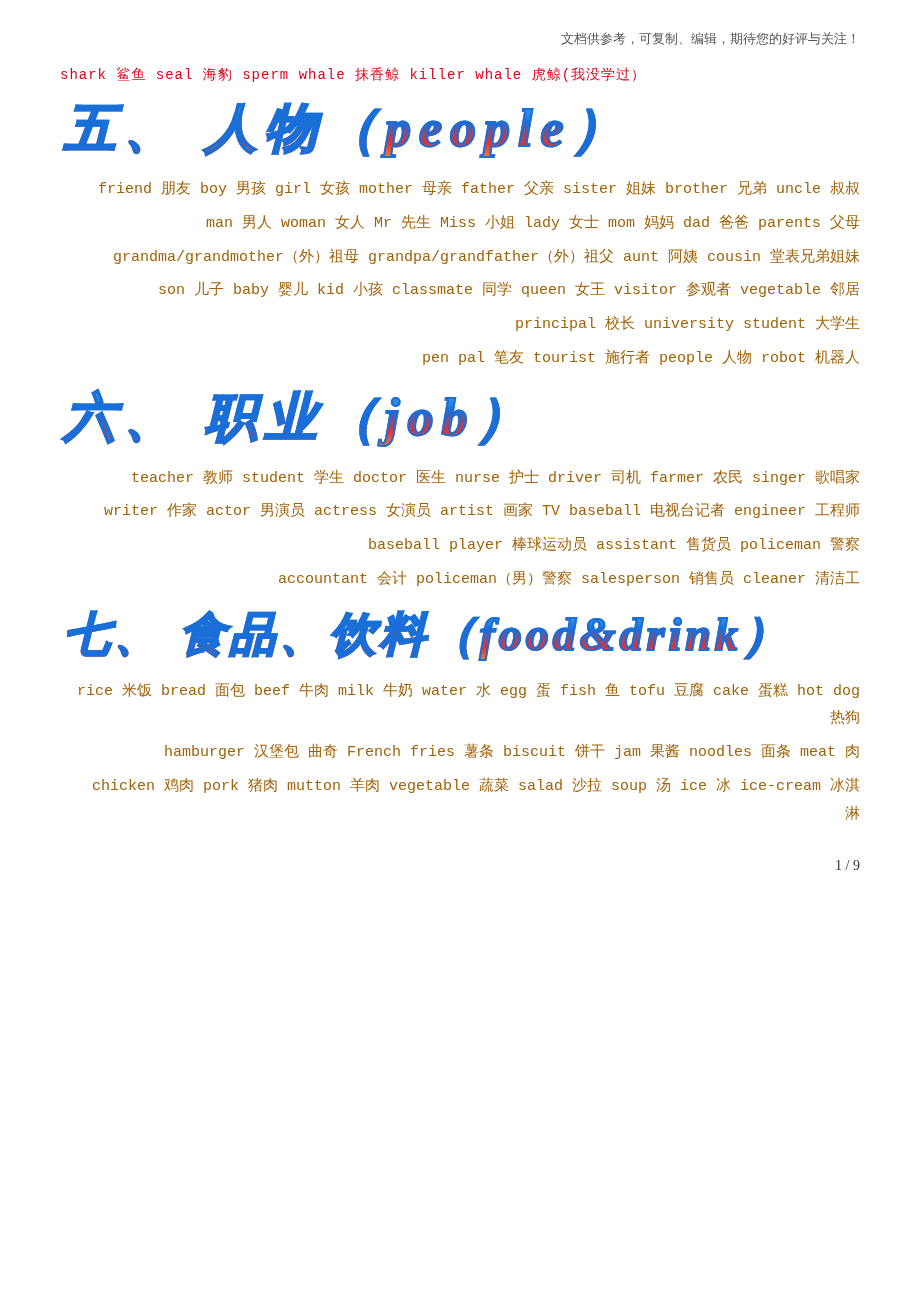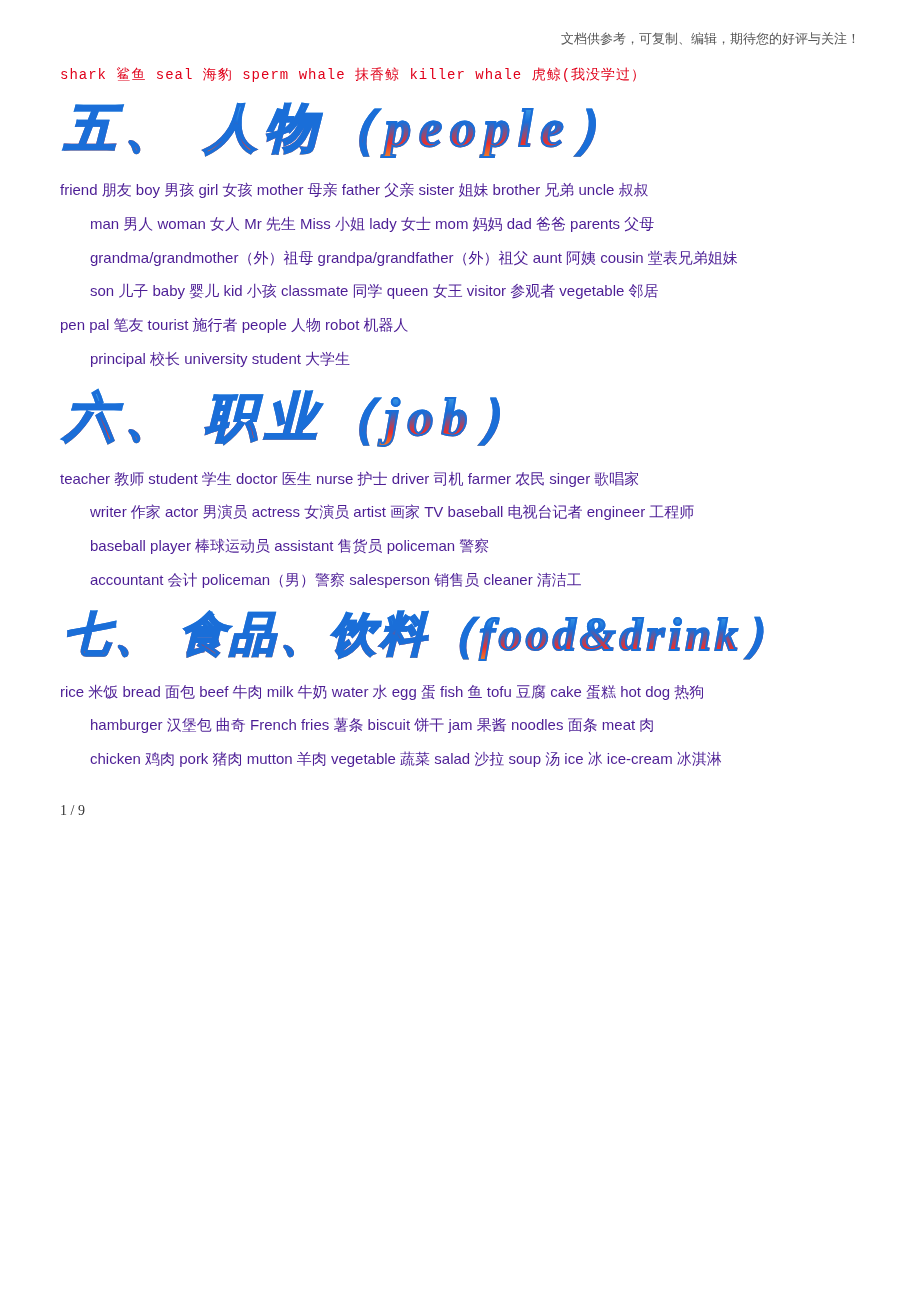--- a/index.html
+++ b/index.html
@@ -44,33 +44,34 @@
       font-family: "KaiTi", "楷体", "STKaiti", serif;
       letter-spacing: 8px;
       display: block;
     }
     .section-title.food {
       font-size: 46px;
       letter-spacing: 4px;
     }
     .content-para {
       font-size: 15px;
-      color: #4c1d95;
+      color: #a16207;
       margin-bottom: 6px;
       line-height: 1.85;
-      font-family: Liberation Sans, sans-serif;
+      font-family: Liberation Mono, monospace;
+      text-align: right;
     }
     .content-para.indented {
       text-indent: 2em;
     }
     .section-block {
       margin-bottom: 10px;
     }
     .page-num {
-      text-align: left;
+      text-align: right;
       margin-top: 30px;
       font-size: 14px;
       color: #333;
     }
   </style>
 </head>
 <body>
 
 <div class="header-note">文档供参考，可复制、编辑，期待您的好评与关注！</div>
 
@@ -80,23 +81,23 @@
   <span class="section-title">五、  人物（people）</span>
 
   <div class="content-para">friend 朋友  boy 男孩  girl 女孩  mother 母亲  father 父亲  sister 姐妹  brother 兄弟  uncle 叔叔</div>
 
   <div class="content-para indented">man 男人  woman 女人  Mr 先生  Miss 小姐  lady 女士  mom 妈妈  dad 爸爸  parents 父母</div>
 
   <div class="content-para indented">grandma/grandmother（外）祖母  grandpa/grandfather（外）祖父  aunt 阿姨  cousin 堂表兄弟姐妹</div>
 
   <div class="content-para indented">son 儿子  baby 婴儿  kid 小孩  classmate 同学  queen 女王  visitor 参观者  vegetable 邻居</div>
 
+  <div class="content-para indented">principal 校长  university student 大学生</div>
+
   <div class="content-para">pen pal 笔友  tourist 施行者  people 人物  robot 机器人</div>
-
-  <div class="content-para indented">principal 校长  university student 大学生</div>
 </div>
 
 <div class="section-block">
   <span class="section-title">六、  职业（job）</span>
 
   <div class="content-para">teacher 教师  student 学生  doctor 医生  nurse 护士  driver 司机  farmer 农民  singer 歌唱家</div>
 
   <div class="content-para indented">writer 作家  actor 男演员  actress 女演员  artist 画家  TV baseball 电视台记者  engineer 工程师</div>
 
   <div class="content-para indented">baseball player 棒球运动员  assistant 售货员  policeman 警察</div>

